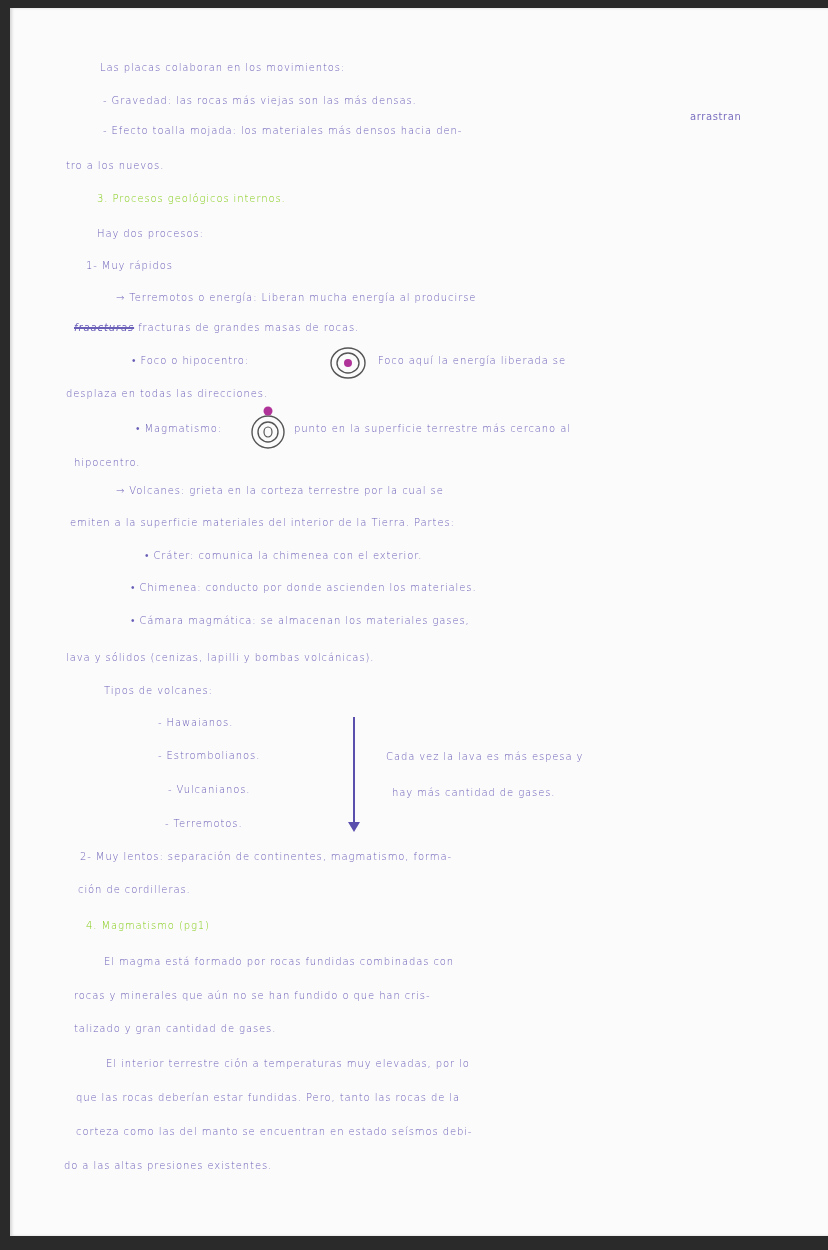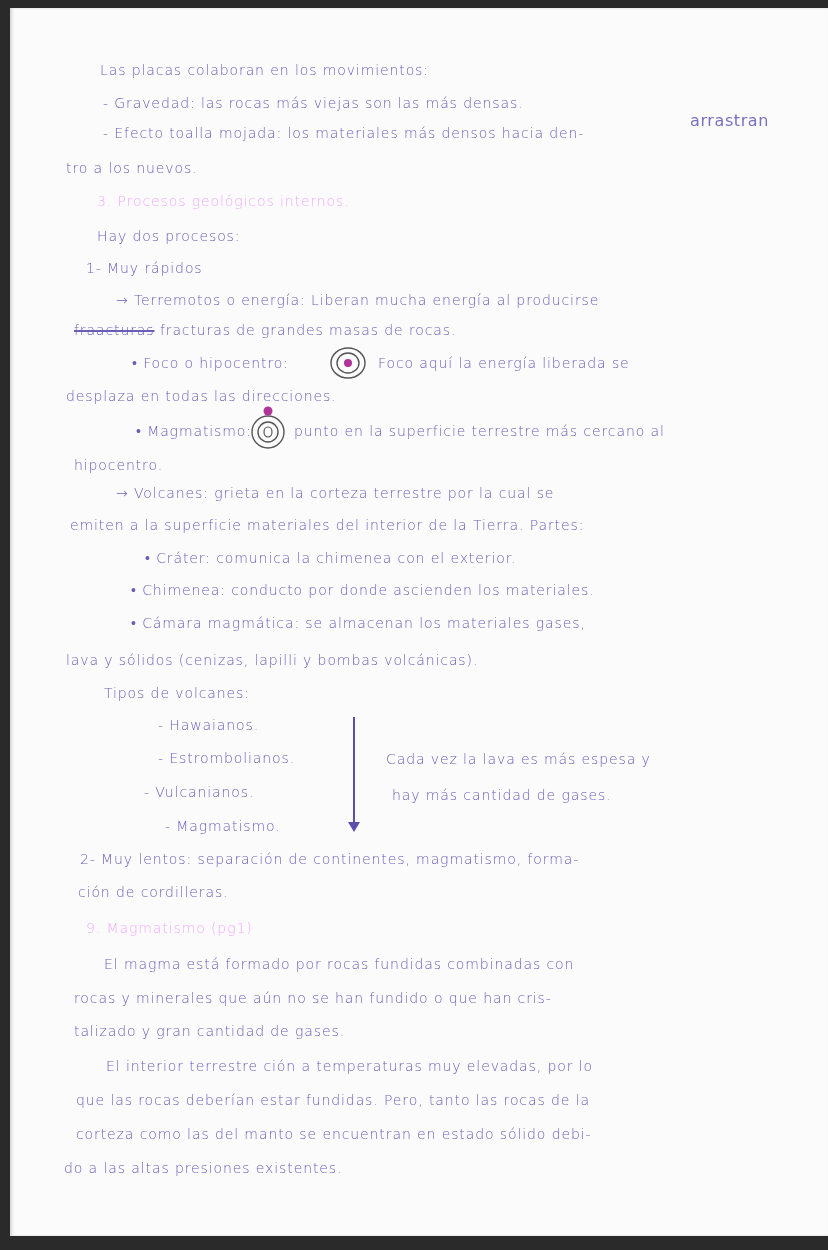--- a/index.html
+++ b/index.html
@@ -8,28 +8,28 @@
       background: #2a2a2a;
       font-family: "DejaVu Sans", sans-serif;
     }
     .paper {
       position: absolute; left: 10px; top: 8px; width: 818px; height: 1228px;
       background: #fbfbfb;
       box-shadow: inset 2px 0 3px rgba(0,0,0,0.15);
     }
     .line {
       position: absolute; white-space: nowrap;
-      color: #6a5fb8; font-size: 14px; letter-spacing: 0.9px;
+      color: #6a5fb8; font-size: 10px; letter-spacing: 0.9px;
       font-family: "DejaVu Sans", sans-serif; font-weight: 300;
     }
-    .green { color: #f0abfc; }
+    .green { color: #84cc16; }
     .sup {
-      position: absolute; color: #7a70c0; font-size: 16px; letter-spacing: 0.6px;
+      position: absolute; color: #7a70c0; font-size: 10px; letter-spacing: 0.6px;
     }
-    .strike { text-decoration: line-through; text-decoration-thickness: 2px; }
+    .strike { text-decoration: line-through; text-decoration-thickness: 2px; font-style: italic; }
     .arrow-v {
       position: absolute; left: 353px; top: 717px; width: 2px; height: 108px; background: #5b4fae;
     }
     .arrow-head {
       position: absolute; left: 348px; top: 822px; width: 0; height: 0;
       border-left: 6px solid transparent; border-right: 6px solid transparent; border-top: 10px solid #5b4fae;
     }
     .circ { position: absolute; }
   </style>
 </head>
@@ -74,32 +74,32 @@
 <div class="line" style="left:116px;top:485px">→ Volcanes: grieta en la corteza terrestre por la cual se</div>
 <div class="line" style="left:70px;top:517px">emiten a la superficie materiales del interior de la Tierra. Partes:</div>
 <div class="line" style="left:145px;top:550px">• Cráter: comunica la chimenea con el exterior.</div>
 <div class="line" style="left:131px;top:582px">• Chimenea: conducto por donde ascienden los materiales.</div>
 <div class="line" style="left:131px;top:615px">• Cámara magmática: se almacenan los materiales gases,</div>
 <div class="line" style="left:66px;top:652px">lava y sólidos (cenizas, lapilli y bombas volcánicas).</div>
 <div class="line" style="left:104px;top:685px">Tipos de volcanes:</div>
 
 <div class="line" style="left:158px;top:717px">- Hawaianos.</div>
 <div class="line" style="left:158px;top:750px">- Estrombolianos.</div>
-<div class="line" style="left:144px;top:784px">- Vulcanianos.</div>
-<div class="line" style="left:165px;top:818px">- Magmatismo.</div>
+<div class="line" style="left:168px;top:784px">- Vulcanianos.</div>
+<div class="line" style="left:165px;top:818px">- Terremotos.</div>
 
 <div class="arrow-v"></div>
 <div class="arrow-head"></div>
 
 <div class="line" style="left:386px;top:751px">Cada vez la lava es más espesa y</div>
 <div class="line" style="left:392px;top:787px">hay más cantidad de gases.</div>
 
 <div class="line" style="left:80px;top:851px">2- Muy lentos: separación de continentes, magmatismo, forma-</div>
 <div class="line" style="left:78px;top:884px">ción de cordilleras.</div>
 
-<div class="line green" style="left:86px;top:920px">9. Magmatismo (pg1)</div>
+<div class="line green" style="left:86px;top:920px">4. Magmatismo (pg1)</div>
 <div class="line" style="left:104px;top:956px">El magma está formado por rocas fundidas combinadas con</div>
 <div class="line" style="left:74px;top:990px">rocas y minerales que aún no se han fundido o que han cris-</div>
 <div class="line" style="left:74px;top:1023px">talizado y gran cantidad de gases.</div>
 <div class="line" style="left:106px;top:1058px">El interior terrestre ción a temperaturas muy elevadas, por lo</div>
 <div class="line" style="left:76px;top:1092px">que las rocas deberían estar fundidas. Pero, tanto las rocas de la</div>
-<div class="line" style="left:76px;top:1126px">corteza como las del manto se encuentran en estado sólido debi-</div>
+<div class="line" style="left:76px;top:1126px">corteza como las del manto se encuentran en estado seísmos debi-</div>
 <div class="line" style="left:64px;top:1160px">do a las altas presiones existentes.</div>
 
 </body></html>

